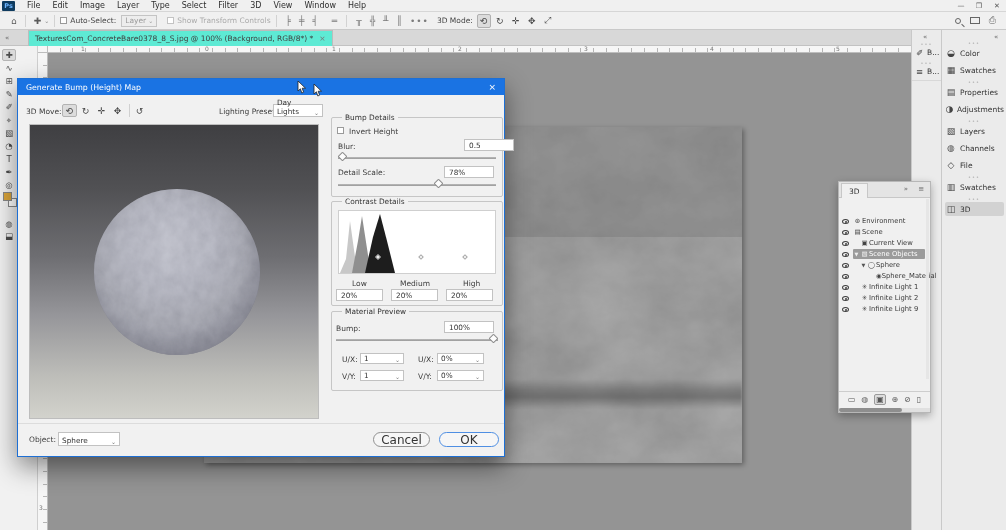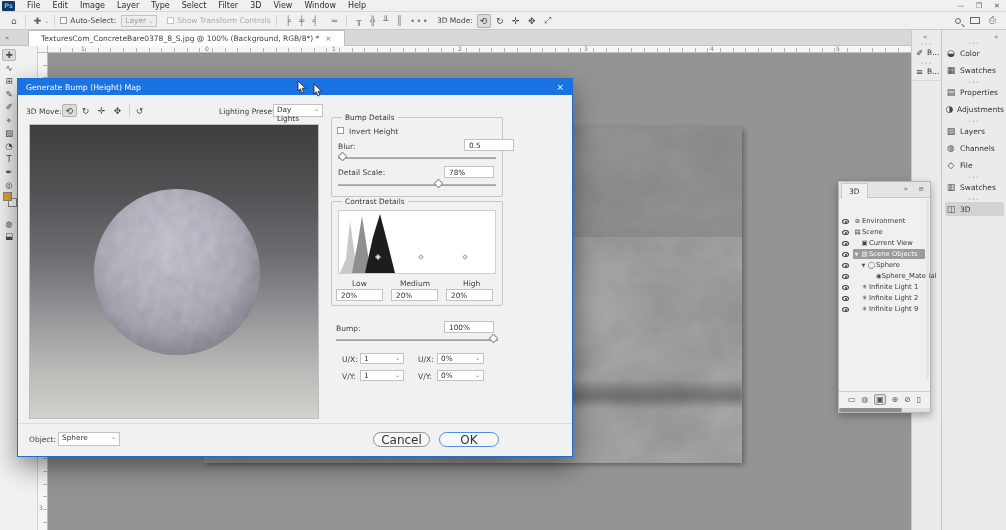--- a/index.html
+++ b/index.html
@@ -26,22 +26,22 @@
            border:1px solid #c4c4c4;background:#ededed;color:#9a9a9a;padding:0 3px;min-width:36px;font-size:7.5px;}
   .grayed{color:#ababab;}
   .align-glyph{font-size:9px;color:#7c7c7c;padding:0 4px;}
   .mode-btn{width:14px;height:14px;display:flex;align-items:center;justify-content:center;
             font-size:9px;color:#4a4a4a;border:1px solid transparent;margin:0 1px;}
   .mode-btn.sel{background:#dcdcdc;border:1px solid #b0b0b0;border-radius:2px;}
   .search-ico{width:6px;height:6px;border:1px solid #666;border-radius:50%;position:relative;display:inline-block;}
   .search-ico::after{content:'';position:absolute;width:4px;height:1px;background:#666;left:5px;top:6px;transform:rotate(45deg);}
   
   #tabbar{left:0;top:30px;width:911px;height:16px;background:#d8d8d8;border-bottom:1px solid #c2c2c2;}
-  #doc-tab{position:absolute;left:28px;top:0;height:16px;background:#ffffff;border:1px solid #bcbcbc;border-bottom:none;
-           display:flex;align-items:center;padding:0 12px;font-size:7.5px;color:#3f3f3f;}
+  #doc-tab{position:absolute;left:28px;top:0;height:16px;background:#5eead4;border:1px solid #bcbcbc;border-bottom:none;
+           display:flex;align-items:center;padding:0 6px;font-size:7.5px;color:#3f3f3f;}
   #doc-tab .x{margin-left:6px;color:#777;}
   .collapse{position:absolute;font-size:7px;color:#666;}
   
   #toolcol{left:0;top:46px;width:38px;height:484px;background:#f1f1f1;border-right:1px solid #cfcfcf;}
   .tool{position:absolute;left:2px;width:14px;height:12px;display:flex;align-items:center;justify-content:center;
         font-size:8.5px;color:#4c4c4c;}
   .tool.sel{background:#dadada;border:1px solid #b5b5b5;border-radius:2px;}
   #fg-swatch{position:absolute;left:3px;top:146px;width:9px;height:9px;border:1px solid #888;}
   #bg-swatch{position:absolute;left:8px;top:152px;width:9px;height:9px;background:#fff;border:1px solid #888;}
   
@@ -82,33 +82,33 @@
   .trow .tlabel{position:relative;}
   .eye{position:absolute;left:3px;top:3px;width:7px;height:5px;border:1px solid #3e3e3e;border-radius:50%;}
   .eye::after{content:'';position:absolute;left:1.5px;top:0.5px;width:2px;height:2px;background:#3e3e3e;border-radius:50%;}
   #p3d-bottom{position:absolute;left:0;bottom:5px;width:100%;height:16px;border-top:1px solid #cdcdcd;display:flex;align-items:center;justify-content:space-around;padding:0 6px;}
   .p3d-bicon{font-size:8px;color:#555;}
   .p3d-bicon.sel{border:1px solid #9a9a9a;background:#ddd;border-radius:2px;padding:0 1px;}
   #p3d-hscroll{position:absolute;left:0;bottom:0;width:100%;height:4px;background:#e0e0e0;}
   #p3d-hscroll .thumb{position:absolute;left:0;top:0;width:63px;height:4px;background:#8e8e8e;border-radius:2px;}
   #p3d-vscroll{position:absolute;right:1px;top:17px;width:3px;height:180px;background:#e6e6e6;}
   
-  #dialog{left:17px;top:78px;width:556px;height:379px;background:#f1f1f1;border:1px solid #1d6fd4;
+  #dialog{left:17px;top:78px;width:488px;height:379px;background:#f1f1f1;border:1px solid #1d6fd4;
           box-shadow:0 10px 24px rgba(0,0,0,.45);}
   #dlg-title{position:absolute;left:0;top:0;width:100%;height:16px;background:#1a73e3;color:#fff;
              display:flex;align-items:center;font-size:7.8px;padding:0 8px;}
   #dlg-close{margin-left:auto;font-size:9px;color:#fff;}
   .dlg-lbl{position:absolute;font-size:7.5px;color:#3c3c3c;white-space:nowrap;}
   .tool-btn{position:absolute;width:15px;height:13px;display:flex;align-items:center;justify-content:center;
             font-size:9px;color:#4a4a4a;}
   .tool-btn.sel{background:#dcdcdc;border:1px solid #b2b2b2;border-radius:2px;}
   .input{position:absolute;background:#fff;border:1px solid #c2c2c2;font-size:7.3px;color:#333;
          display:flex;align-items:center;padding:0 4px;}
   .dd{position:absolute;background:#fff;border:1px solid #c2c2c2;font-size:7.3px;color:#333;
-      display:flex;align-items:flex-start;justify-content:space-between;padding:0 3px;}
+      display:flex;align-items:flex-end;justify-content:space-between;padding:0 3px;}
   .dd .car{font-size:6px;color:#777;margin-left:3px;}
   .grp{position:absolute;border:1px solid #c6c6c6;border-radius:2px;}
   .grp>.legend{position:absolute;top:-5px;left:10px;background:#f1f1f1;padding:0 3px;font-size:7.4px;color:#333;white-space:nowrap;}
   .slider{position:absolute;height:2px;background:linear-gradient(#bbb,#999);}
   .sthumb{position:absolute;top:-4px;width:7px;height:7px;background:#fdfdfd;border:1px solid #8e8e8e;transform:rotate(45deg);border-radius:1px;}
   .pill{position:absolute;height:15px;border-radius:8px;background:#f6f6f6;display:flex;align-items:center;justify-content:center;
         font-size:12px;color:#333;}
   #preview{position:absolute;left:11px;top:45px;width:290px;height:295px;border:1px solid #bdbdbd;
      background:linear-gradient(#3f3f42 0%,#515154 22%,#6e6e72 45%,#96969a 65%,#bcbcb8 85%,#d2d2cc 100%);overflow:hidden;}
   #sphere{position:absolute;left:64px;top:64px;width:166px;height:166px;border-radius:50%;overflow:hidden;
@@ -445,20 +445,23 @@
       <div class="cmark" style="left:80px;top:44px"></div>
       <div class="cmark" style="left:124px;top:44px"></div>
     </div>
     <span class="dlg-lbl" style="left:334px;top:200px">Low</span>
     <span class="dlg-lbl" style="left:382px;top:200px">Medium</span>
     <span class="dlg-lbl" style="left:445px;top:200px">High</span>
     <div class="input" style="left:318px;top:210px;width:47px;height:12px">20%</div>
     <div class="input" style="left:373px;top:210px;width:47px;height:12px">20%</div>
     <div class="input" style="left:428px;top:210px;width:47px;height:12px">20%</div>
 
+    <div class="grp" style="left:313px;top:232px;width:172px;height:80px">
+      <span class="legend">Material Preview</span>
+    </div>
     <span class="dlg-lbl" style="left:318px;top:245px">Bump:</span>
     <div class="input" style="left:426px;top:242px;width:50px;height:12px">100%</div>
     <div class="slider" style="left:318px;top:260px;width:162px">
       <div class="sthumb" style="left:154px"></div>
     </div>
     <span class="dlg-lbl" style="left:324px;top:276px">U/X:</span>
     <div class="dd" style="left:342px;top:274px;width:44px;height:11px">
       <span>1</span>
         <span class="car">⌄</span>
     </div>

